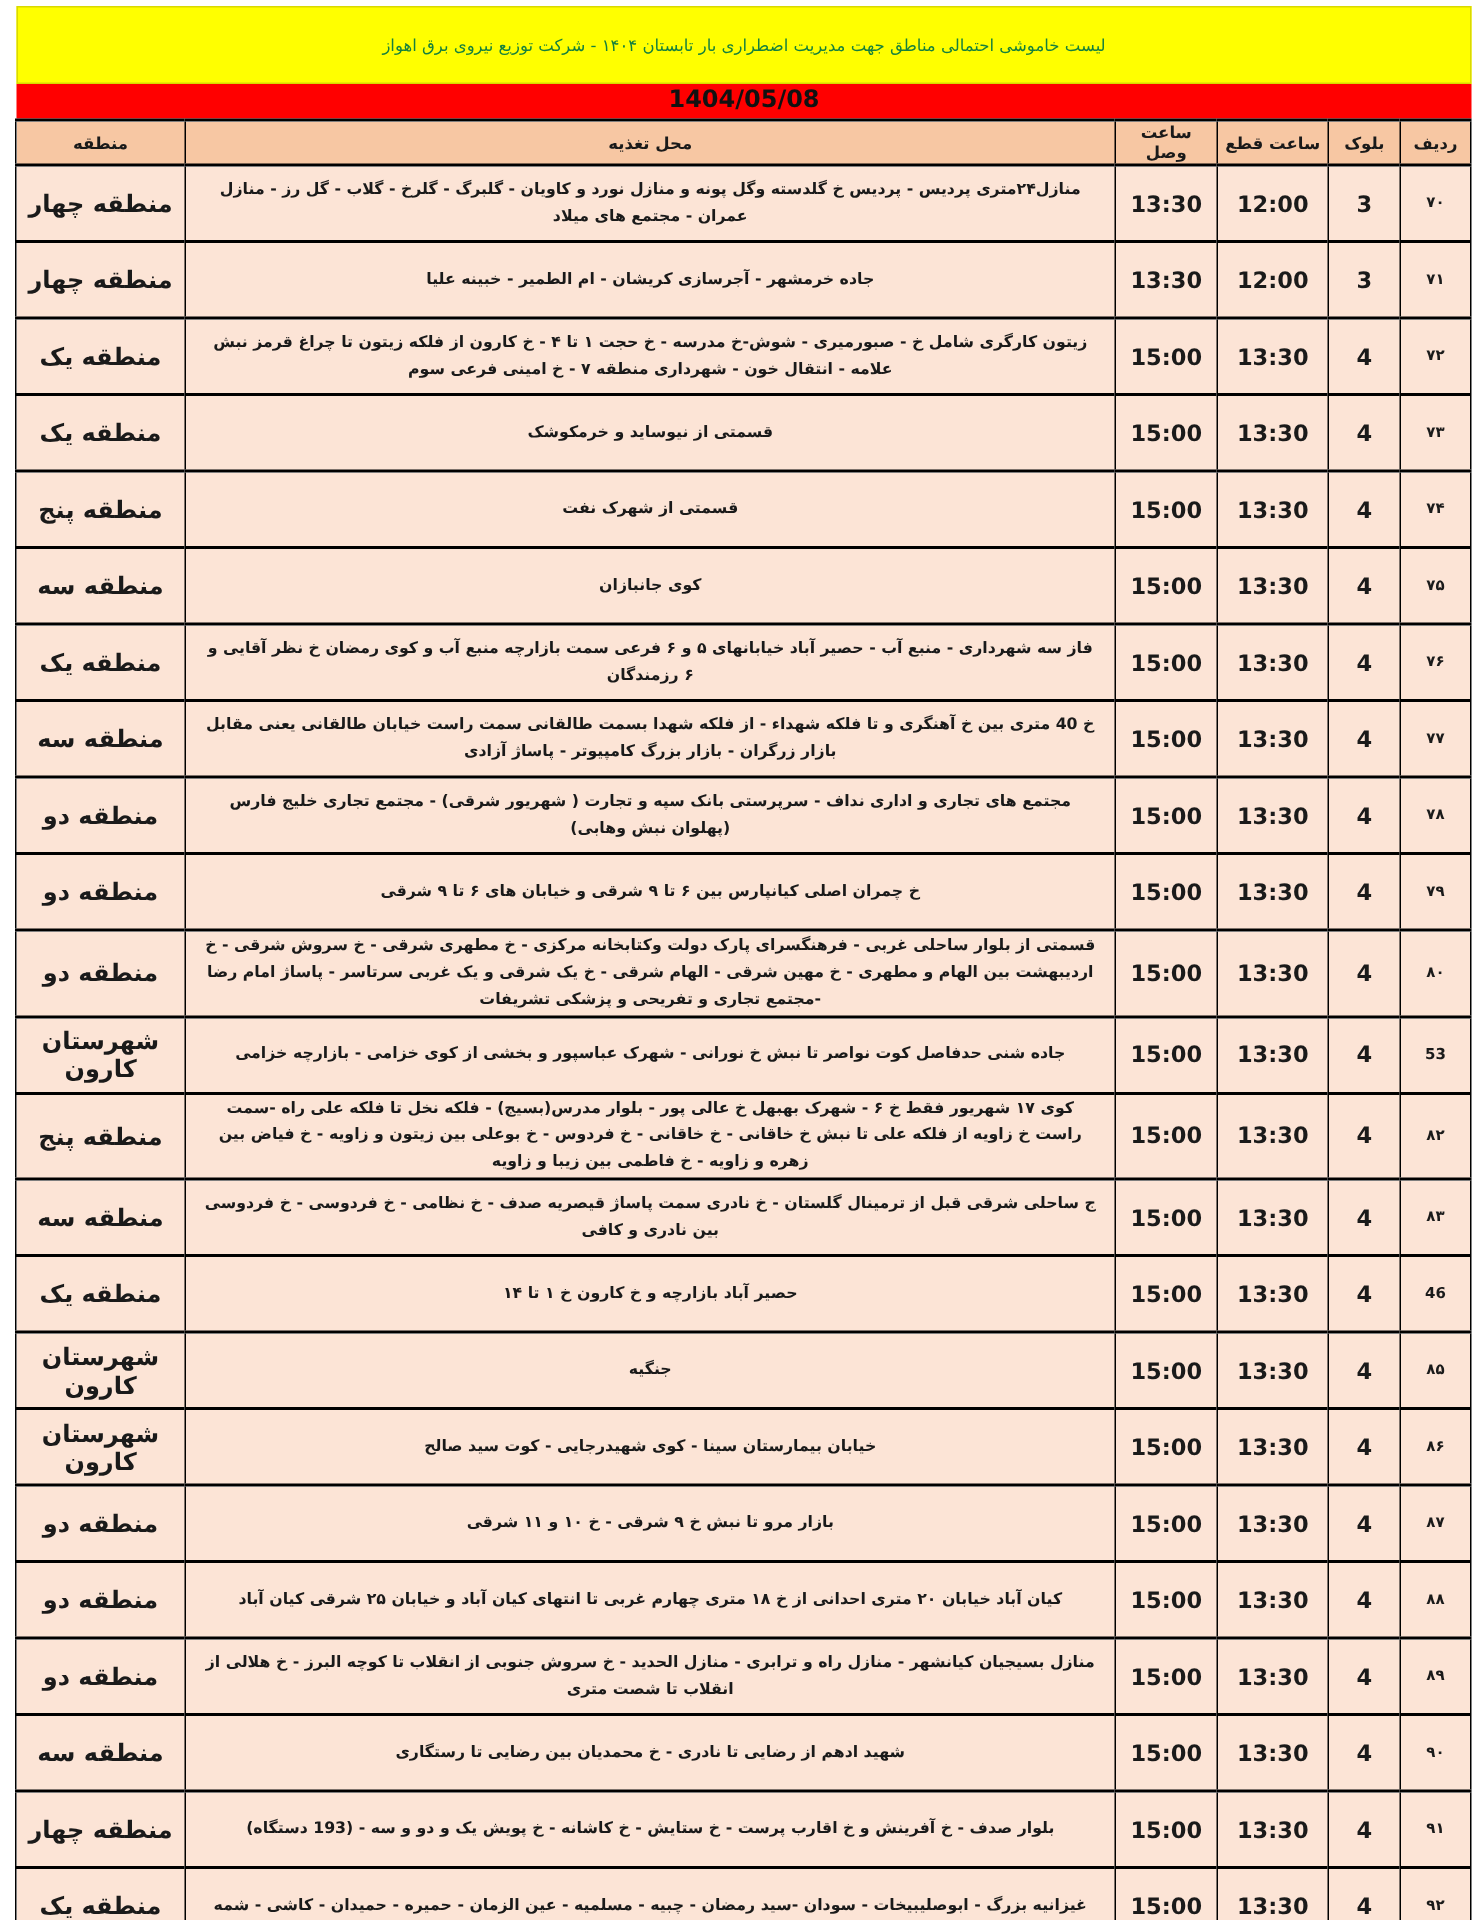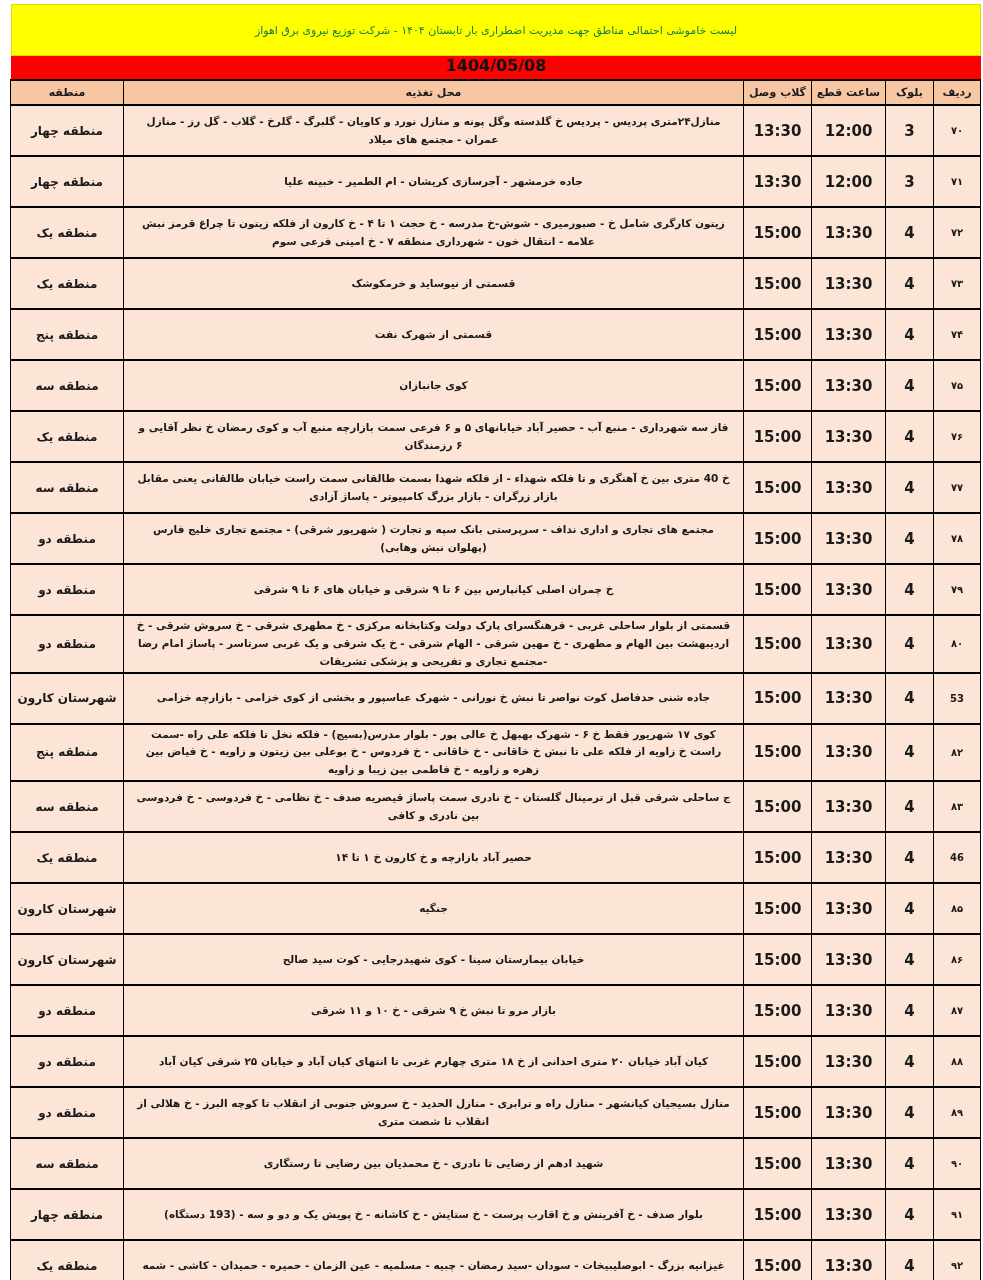--- a/index.html
+++ b/index.html
@@ -46,21 +46,21 @@
     height:25px;font-size:11px;font-weight:700;
   }
   tbody td{
     background:var(--row-bg,#FCE4D6);
     height:51px;font-weight:700;
   }
   td.c-row{font-size:10px;}
   td.c-block{font-size:15px;}
   td.c-time{font-size:15px;direction:ltr;}
   td.c-loc{font-size:10.5px;line-height:1.7;padding:1px 10px;}
-  td.c-region{font-size:12px;}
+  td.c-region{font-size:16px;}
 </style>
 </head>
 <body>
 
 <div class="sheet">
 
   <div class="title-bar">
     <span>لیست خاموشی احتمالی مناطق جهت مدیریت اضطراری بار تابستان ۱۴۰۴ - شرکت توزیع نیروی برق اهواز</span>
   </div>
 
@@ -75,21 +75,21 @@
       <col style="width:74px">
       <col style="width:68px">
       <col style="width:620px">
       <col style="width:113px">
     </colgroup>
     <thead>
       <tr>
         <th>ردیف</th>
         <th>بلوک</th>
         <th>ساعت قطع</th>
-        <th>گلاب وصل</th>
+        <th>ساعت وصل</th>
         <th>محل تغذیه</th>
         <th>منطقه</th>
       </tr>
     </thead>
     <tbody id="table-body">
     <tr>
       <td class="c-row">۷۰</td>
       <td class="c-block">3</td>
       <td class="c-time">12:00</td>
       <td class="c-time">13:30</td>

